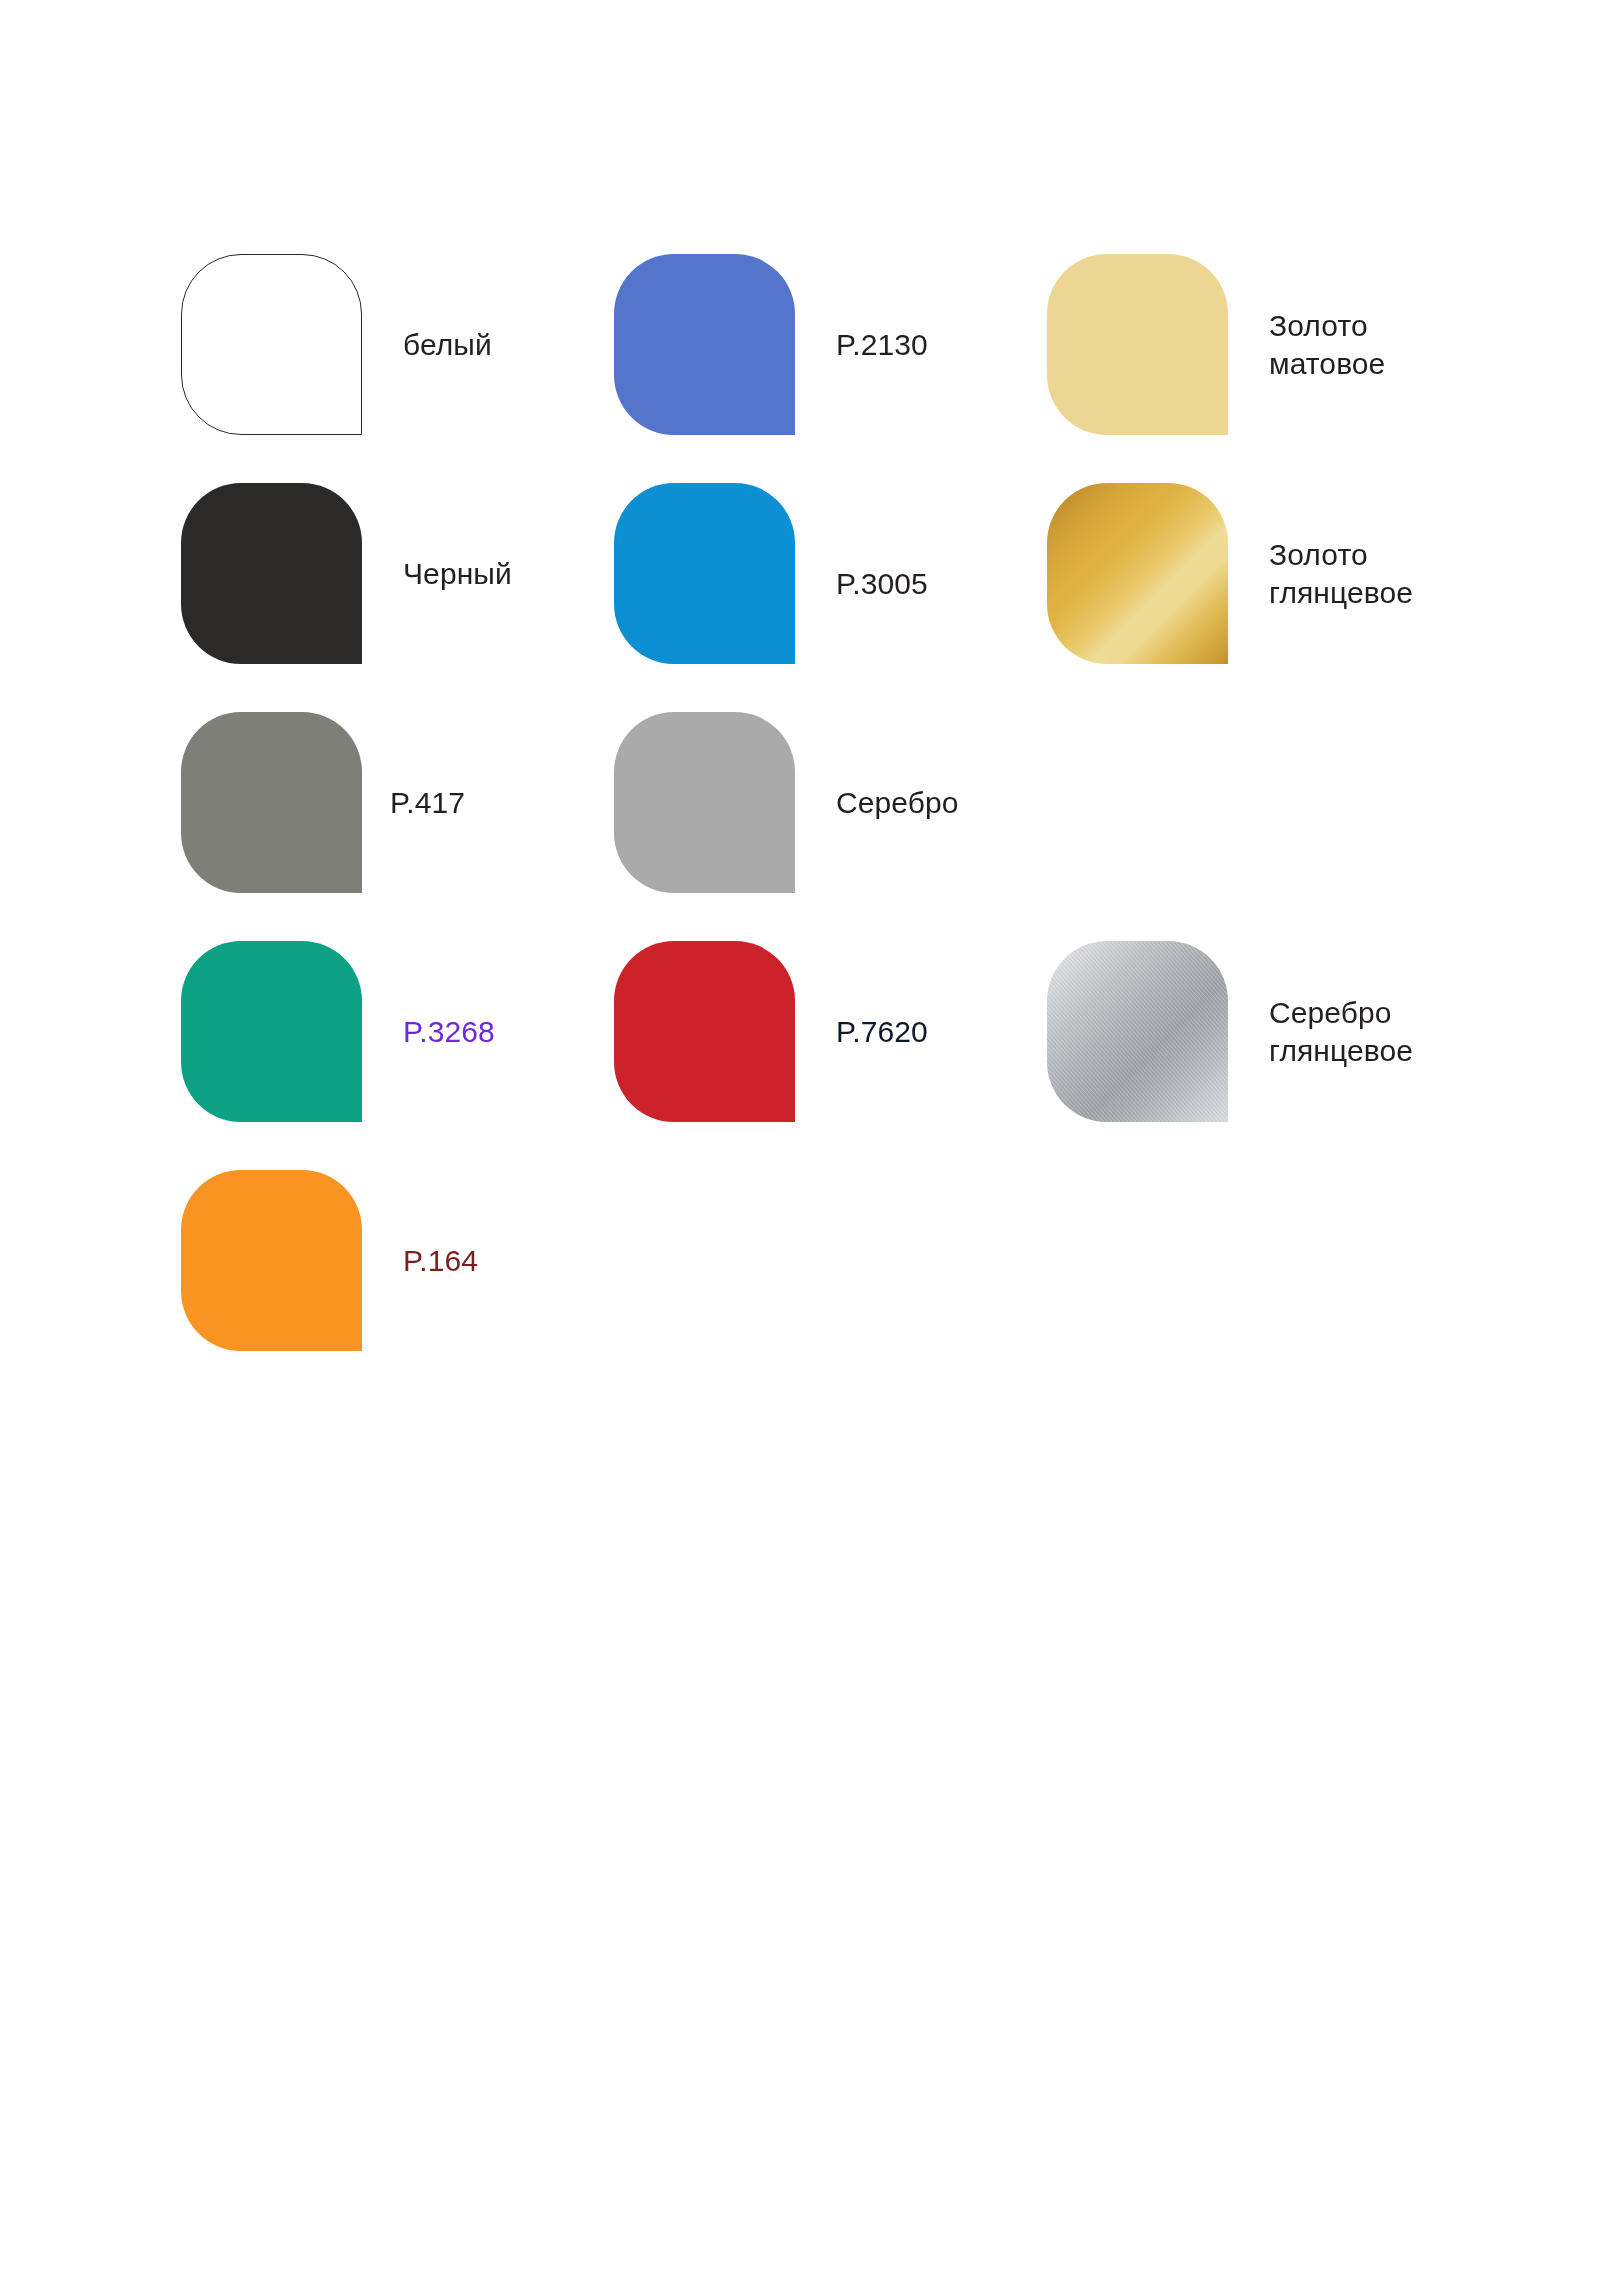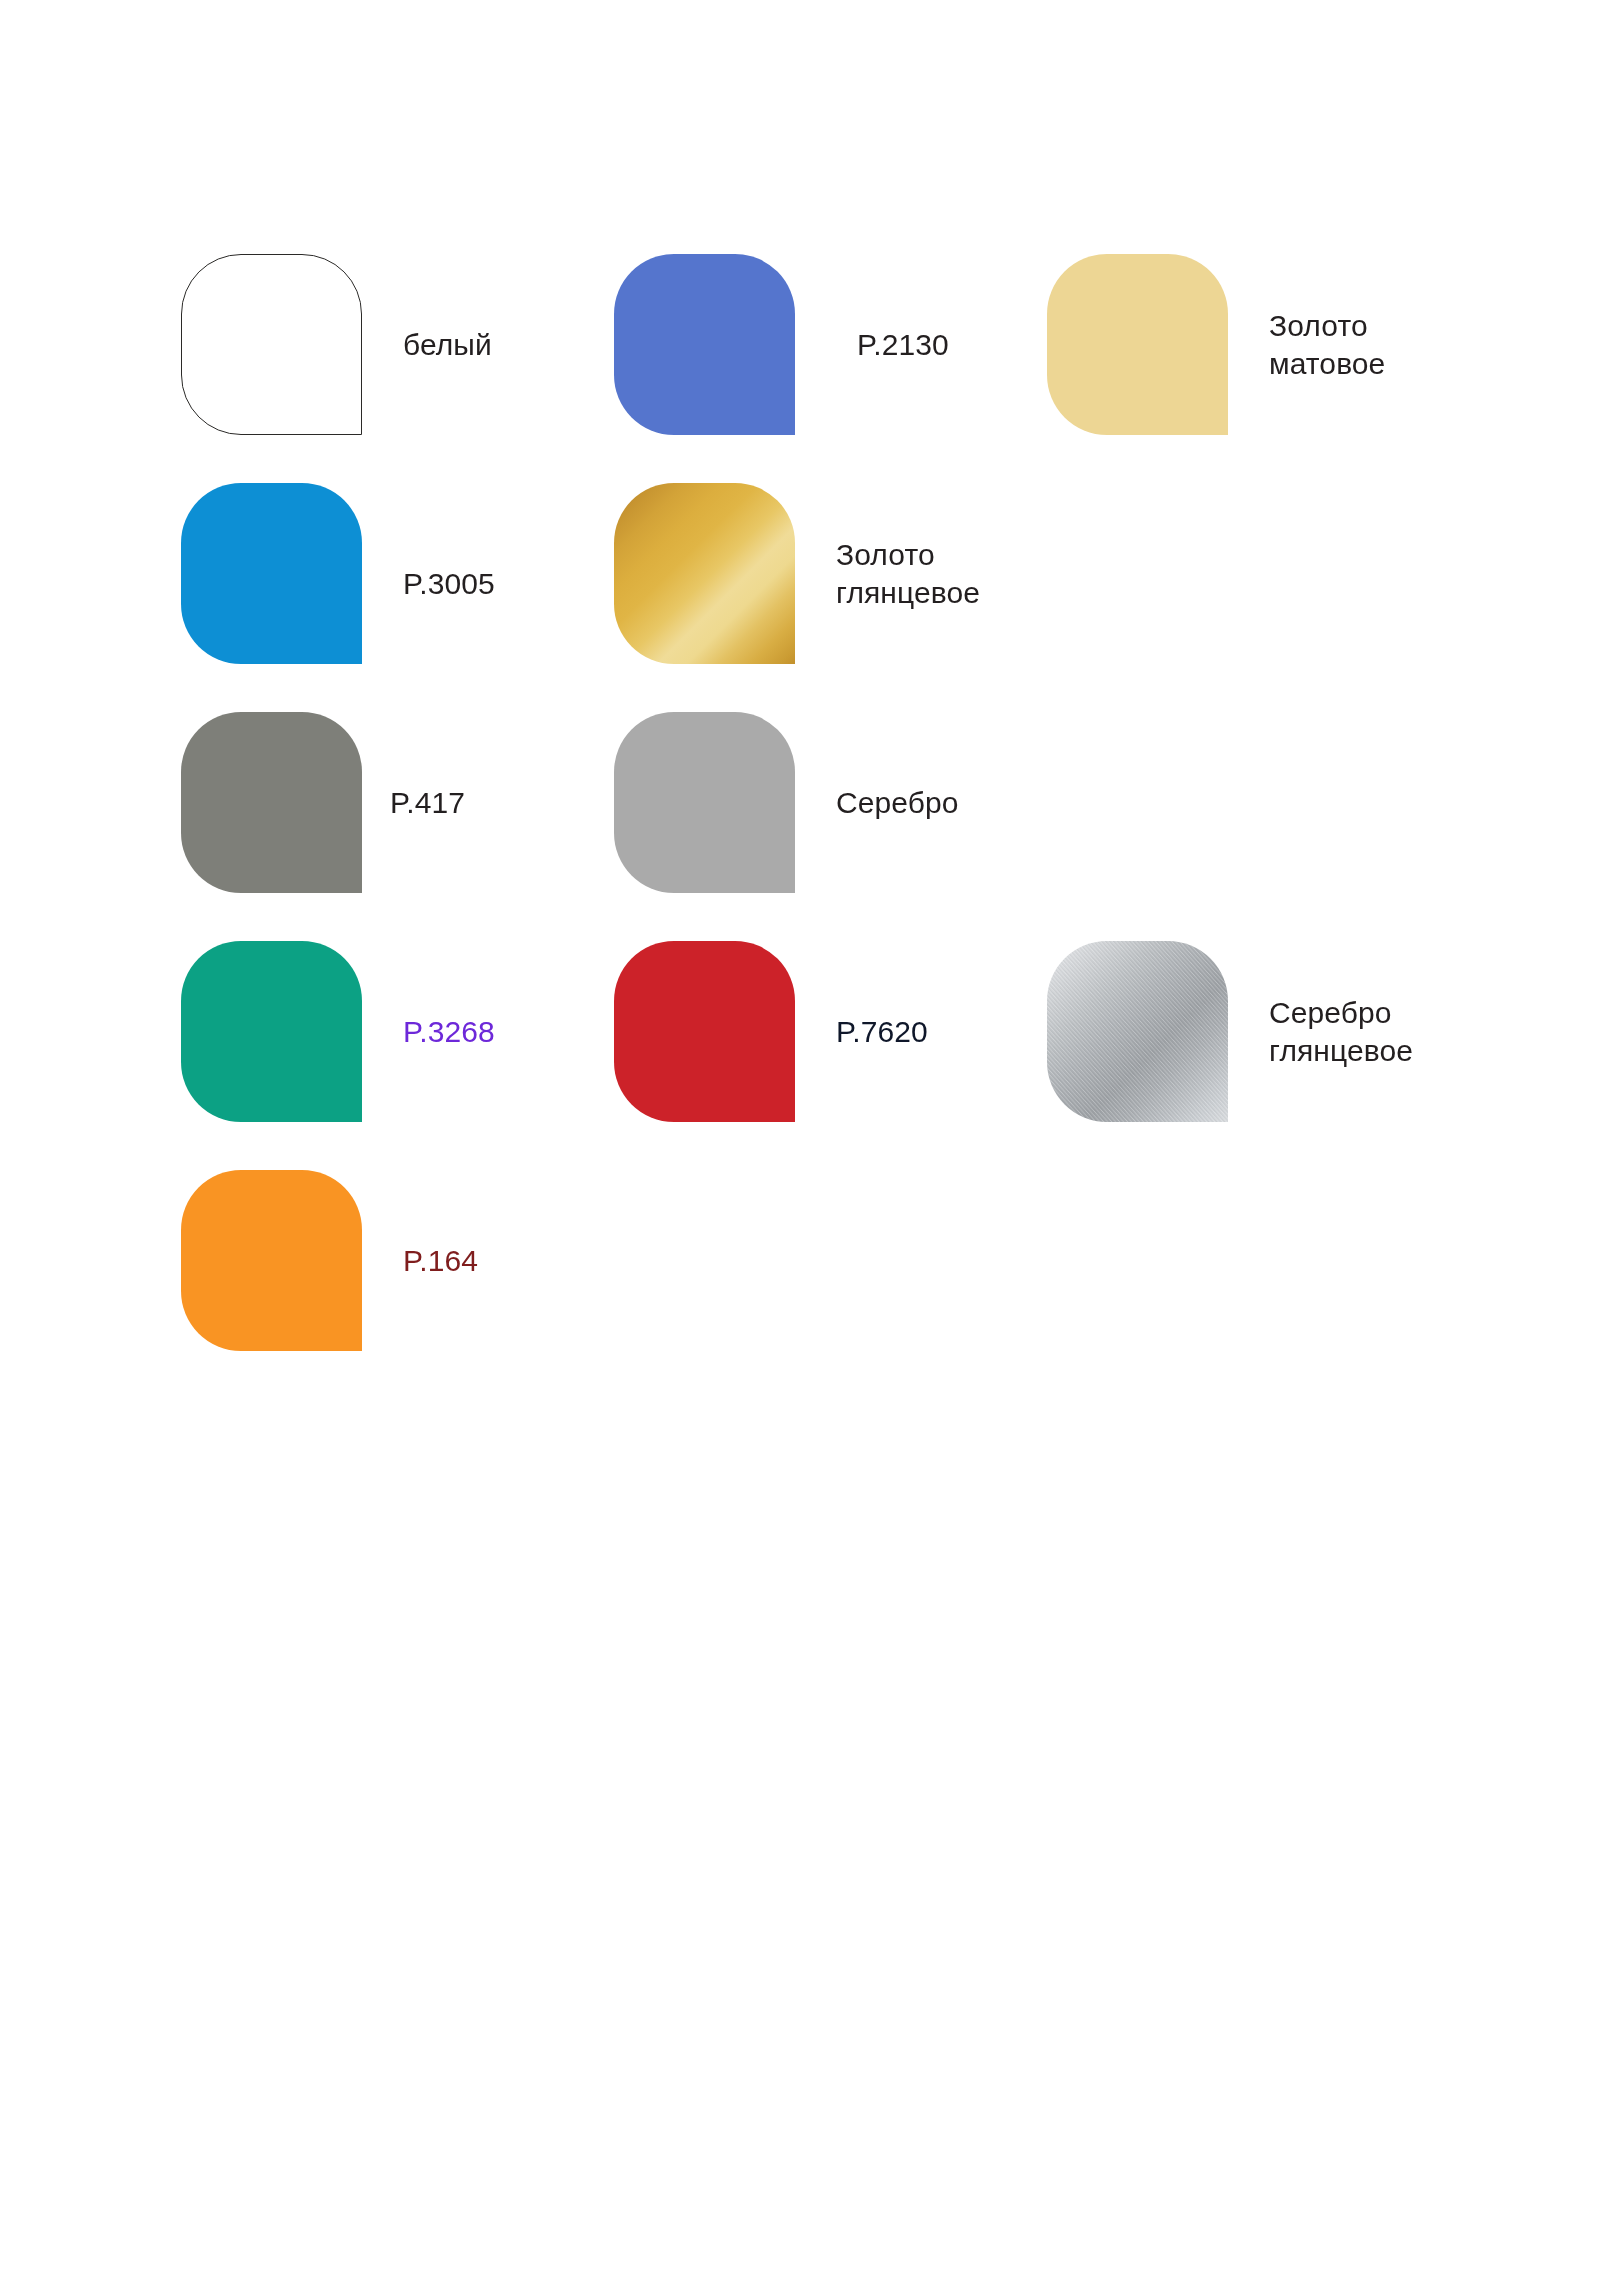--- a/index.html
+++ b/index.html
@@ -135,31 +135,35 @@
 <div class="sheet" style="background: rgb(255, 255, 255);">
   <div class="grid">
 
     <div class="row">
       <div class="cell">
         <div class="swatch outlined" style="background: rgb(255, 255, 255); border-color: rgb(43, 42, 40);"></div>
         <div class="label" style="color: rgb(35, 31, 32);">белый</div>
       </div>
       <div class="cell">
         <div class="swatch" style="background: rgb(85, 117, 205);"></div>
-        <div class="label" style="color: rgb(35, 31, 32); margin-left: 21px;">P.2130</div>
+        <div class="label" style="color: rgb(35, 31, 32);">P.2130</div>
       </div>
       <div class="cell">
         <div class="swatch" style="background: rgb(237, 214, 148);"></div>
         <div class="label" style="color: rgb(35, 31, 32);">Золото
 матовое</div>
       </div>
     </div>
 
     <div class="row">
       <div class="cell">
+        <div class="swatch" style="background: rgb(43, 42, 40);"></div>
+        <div class="label" style="color: rgb(35, 31, 32);">Черный</div>
+      </div>
+      <div class="cell">
         <div class="swatch" style="background: rgb(13, 143, 212);"></div>
         <div class="label" style="color: rgb(35, 31, 32); margin-top: 21px;">P.3005</div>
       </div>
       <div class="cell">
         <div class="swatch gold-gloss"></div>
         <div class="label" style="color: rgb(35, 31, 32);">Золото
 глянцевое</div>
       </div>
     </div>
 

